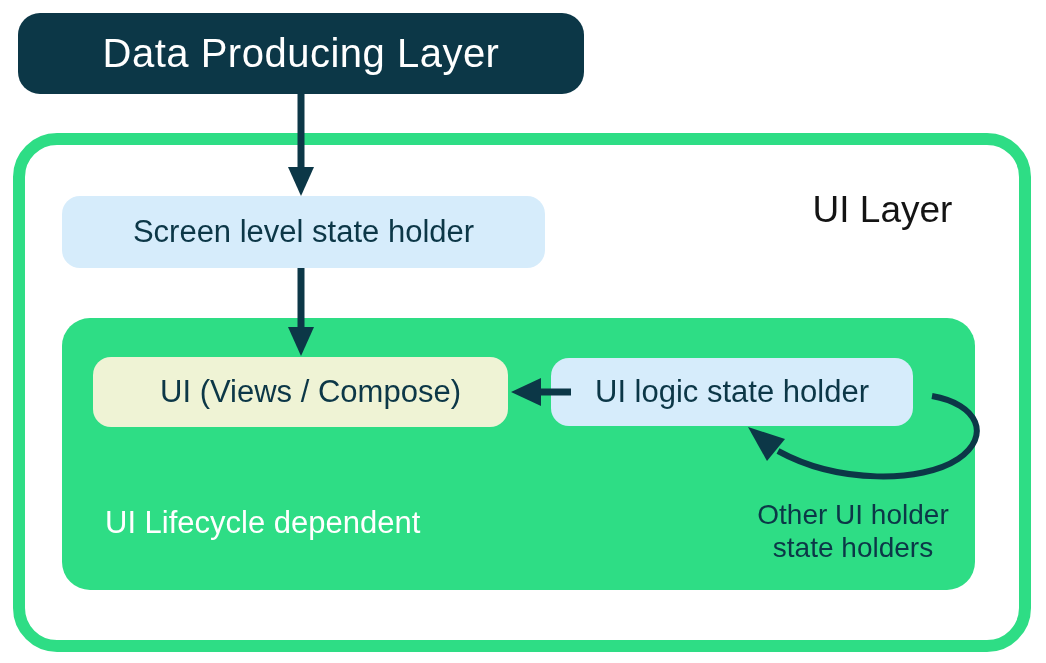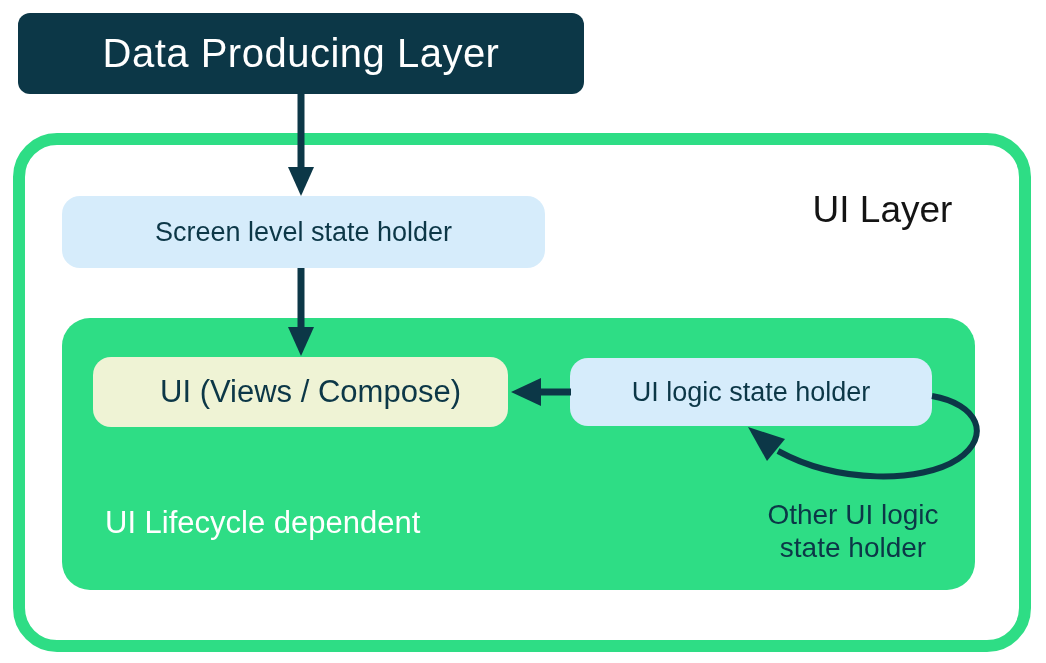--- a/index.html
+++ b/index.html
@@ -18,48 +18,48 @@
   }
   .canvas{position:relative;width:1046px;height:663px;background:var(--white);}
 
   
   .node{
     position:absolute;display:flex;align-items:center;justify-content:center;
     text-align:center;
   }
   .dark-node{
     left:18px;top:13px;width:566px;height:81px;
-    background:var(--dark);border-radius:12px;
+    background:var(--dark);border-radius:22px;
     color:#ffffff;font-size:40px;letter-spacing:.5px;
   }
   .ui-layer-container{
     position:absolute;left:13px;top:133px;width:1018px;height:519px;
     background:var(--white);
     border:12px solid var(--green);border-radius:44px;
   }
   .ui-layer-title{
     position:absolute;left:780px;top:189px;width:205px;
     text-align:center;color:var(--title-black);
     font-size:37px;font-weight:400;
   }
   .blue-node{
     background:var(--light-blue);border-radius:18px;
-    color:var(--dark);font-size:27px;
+    color:var(--dark);font-size:31px;
   }
   .screen-holder{left:62px;top:196px;width:483px;height:72px;}
   .lifecycle-box{
     position:absolute;left:62px;top:318px;width:913px;height:272px;
     background:var(--green);border-radius:28px;
   }
   .cream-node{
     background:var(--cream);border-radius:18px;
     color:var(--dark);font-size:31px;
   }
   .ui-node{left:93px;top:357px;width:415px;height:70px;padding-left:20px;}
-  .logic-holder{left:570px;top:358px;width:362px;height:68px;}
+  .logic-holder{left:551px;top:358px;width:362px;height:68px;}
   .lifecycle-caption{
     position:absolute;left:105px;top:505px;
     color:#ffffff;font-size:31px;
   }
   .loop-caption{
     position:absolute;left:738px;top:498px;width:230px;
     text-align:center;color:var(--dark);
     font-size:28px;line-height:33px;
   }
 
@@ -78,22 +78,22 @@
 
   <div class="ui-layer-container"></div>
 
   <div class="ui-layer-title">UI Layer</div>
 
   <div class="lifecycle-box"></div>
 
   <div class="lifecycle-caption">UI Lifecycle dependent</div>
 
   <div class="loop-caption">
-    <div>Other UI logic</div>
-    <div>state holder</div>
+    <div>Other UI holder</div>
+    <div>state holders</div>
   </div>
 
   <div class="node dark-node">
     <span>Data Producing Layer</span>
   </div>
 
   <div class="node blue-node screen-holder">
     <span>Screen level state holder</span>
   </div>
 

